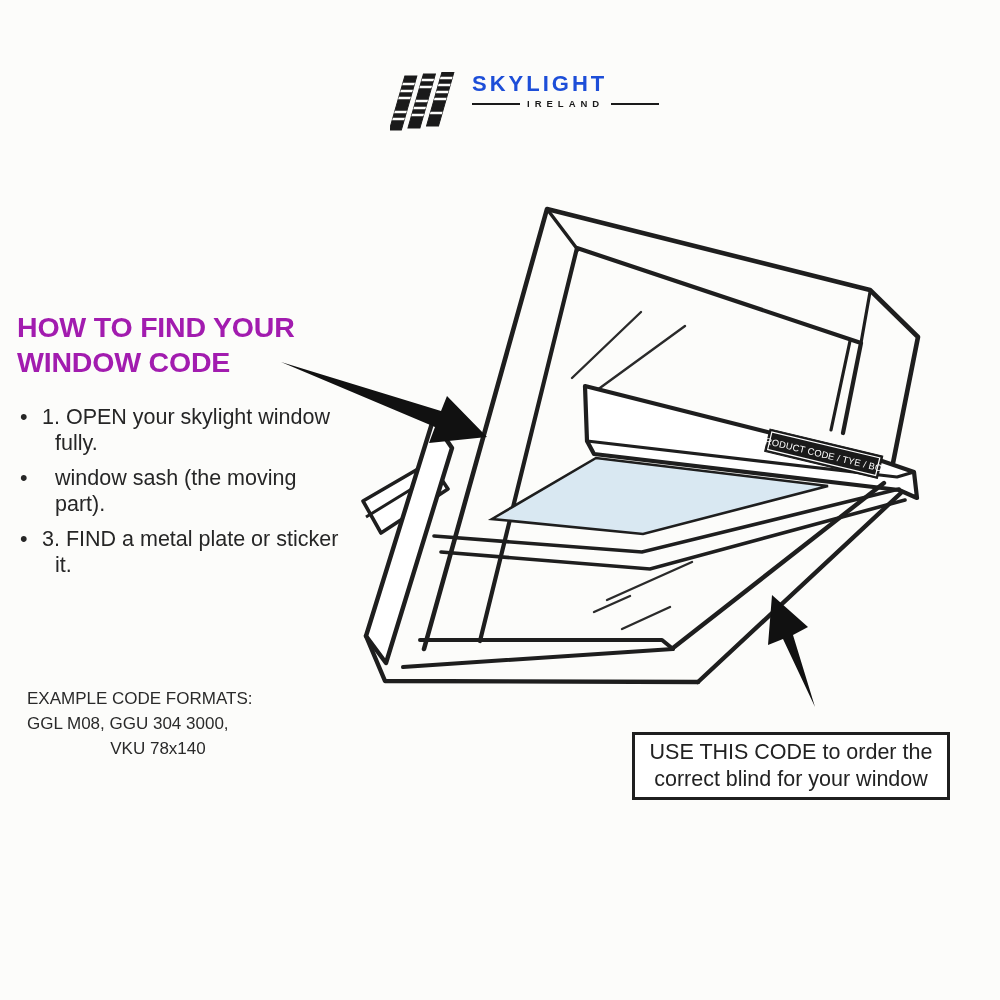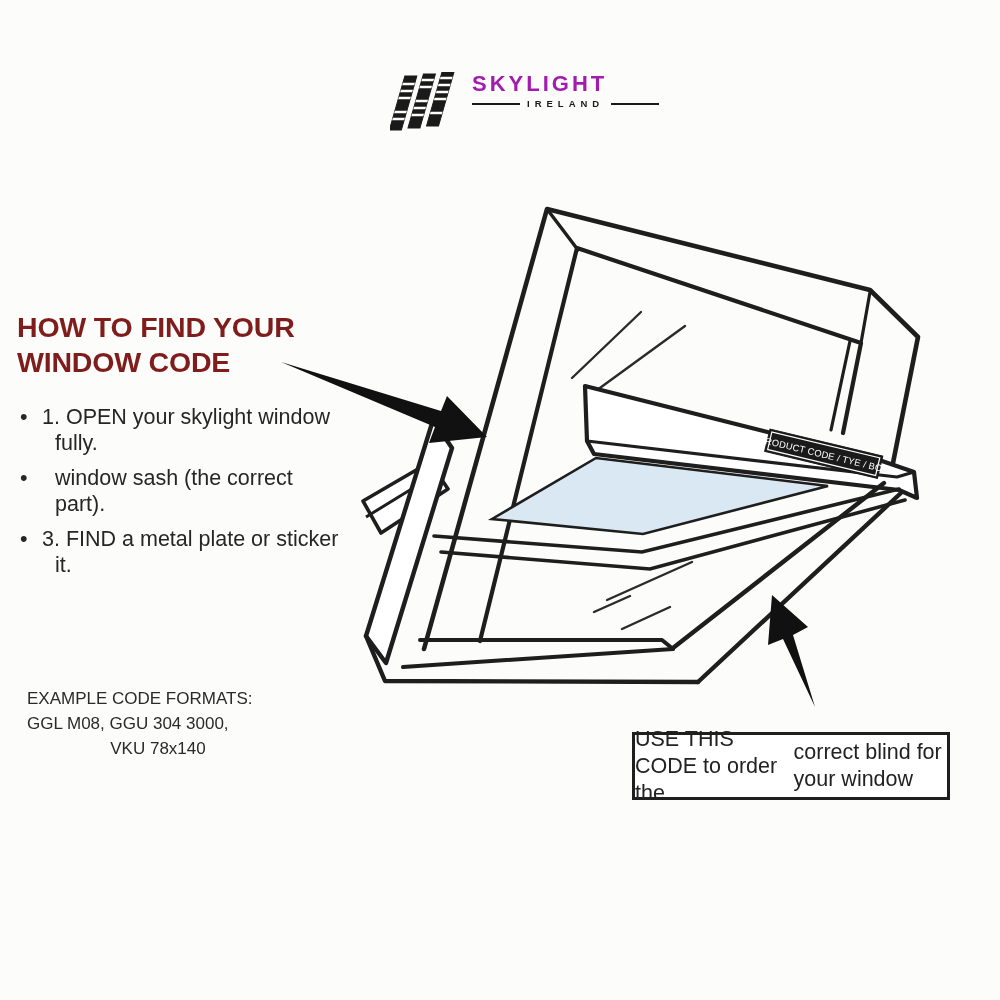--- a/index.html
+++ b/index.html
@@ -3,41 +3,41 @@
 <meta charset="utf-8">
 <style>
   html,body{margin:0;padding:0;}
   body{font-family:"Liberation Sans", sans-serif; background:#ffffff;}
   #page{position:relative;width:1000px;height:1000px;background:#fcfcfa;overflow:hidden;color:#1e1e1e;}
 
   
   #logo{position:absolute;left:390px;top:72px;display:flex;align-items:flex-start;}
   #logo-icon{width:70px;height:62px;}
   #logo-text{margin-left:12px;}
-  .logo-line{font-weight:700;font-size:22px;letter-spacing:3px;color:#a21caf;line-height:23px;}
+  .logo-line{font-weight:700;font-size:22px;letter-spacing:3px;color:#1d4ed8;line-height:23px;}
   #logo-sub{display:flex;align-items:center;margin-top:3px;}
   .logo-dash{height:2px;background:#1a1a1a;width:48px;}
   #logo-region{font-size:9.5px;font-weight:700;letter-spacing:5px;color:#1a1a1a;margin:0 7px;}
 
   
   #heading{position:absolute;left:17px;top:310px;font-size:28.5px;font-weight:700;
-           line-height:35px;color:#7f1d1d;letter-spacing:-0.2px;}
+           line-height:35px;color:#a21caf;letter-spacing:-0.2px;}
   #steps{position:absolute;left:11px;top:404px;width:340px;font-size:21.5px;line-height:26px;color:#262626;}
   .step{position:relative;padding-left:31px;margin-bottom:9px;}
   .step-bullet{position:absolute;left:9px;top:0;}
   .step-line-rest{margin-left:13px;}
   #examples{position:absolute;left:27px;top:686px;width:262px;font-size:17px;line-height:25px;color:#2a2a2a;}
   #examples .ex-line3{text-align:center;}
 
   
   #diagram-svg{position:absolute;left:0;top:0;}
 
   
   #callout{position:absolute;left:632px;top:732px;width:312px;height:62px;
-           background:#ffffff;border:3px solid #1f1f1f;display:flex;flex-direction:row;
+           background:#ffffff;border:3px solid #1f1f1f;display:flex;flex-direction:column;
            justify-content:center;align-items:center;font-size:21.5px;line-height:27px;color:#222;}
 </style>
 </head>
 <body>
 
 <div id="page">
 
   <div id="logo">
     <svg id="logo-icon" viewBox="0 0 70 62">
       <g transform="translate(14,0) skewX(-16)" stroke="#1a1a1a">
@@ -67,21 +67,21 @@
   </div>
 
   <div id="steps">
     <div class="step">
       <span class="step-bullet">•</span>
       <div>1. OPEN your skylight window</div>
       <div class="step-line-rest">fully.</div>
     </div>
     <div class="step">
       <span class="step-bullet">•</span>
-      <div class="step-line-rest">window sash (the correct</div>
+      <div class="step-line-rest">window sash (the moving</div>
       <div class="step-line-rest">part).</div>
     </div>
     <div class="step">
       <span class="step-bullet">•</span>
       <div>3. FIND a metal plate or sticker</div>
       <div class="step-line-rest">it.</div>
     </div>
   </div>
 
   <div id="examples">

